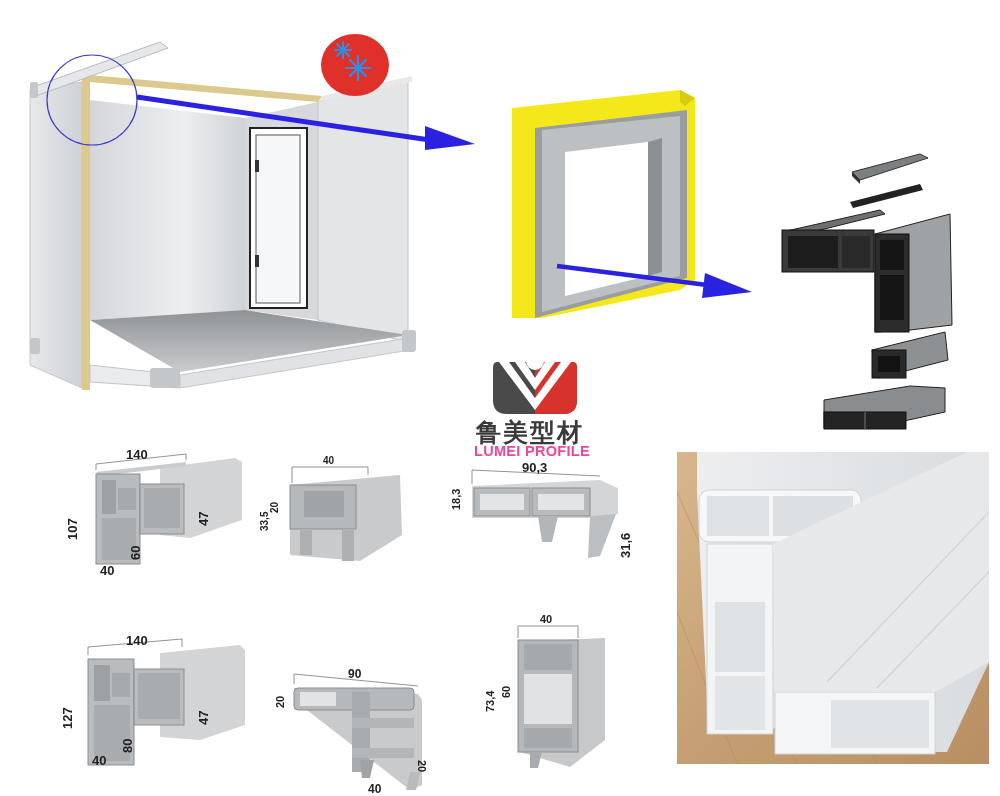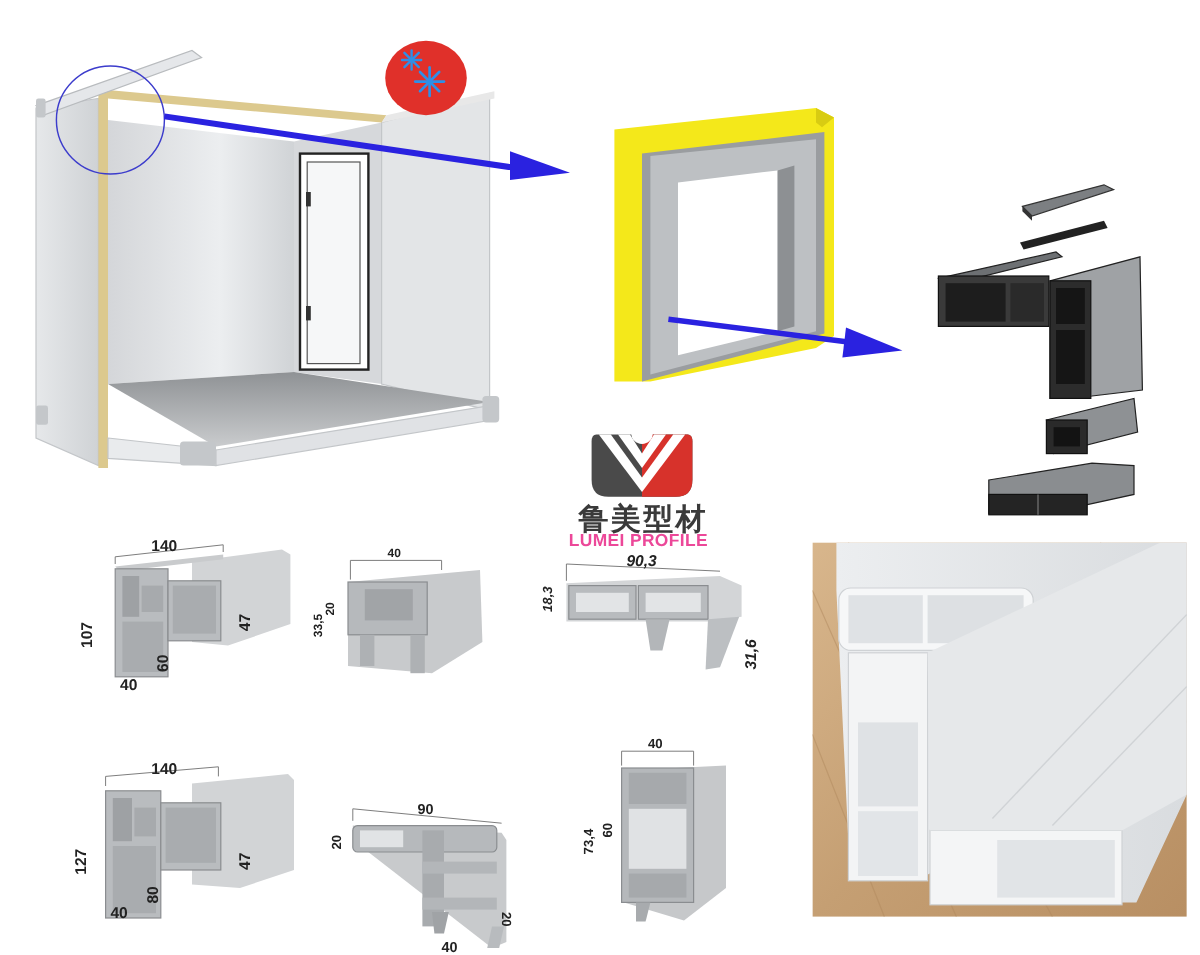--- a/index.html
+++ b/index.html
@@ -1,20 +1,20 @@
 <!DOCTYPE html>
 <html><head>
 <meta charset="utf-8">
 <style>
   html, body { margin:0; padding:0; background:#ffffff; }
   body { width:1000px; height:796px; position:relative; overflow:hidden; font-family:"Liberation Sans", sans-serif; }
   .abs { position:absolute; }
   svg { display:block; }
   .dim { font-family:"Liberation Sans", sans-serif; font-weight:bold; fill:#222; }
-  .logo-cn { position:absolute; left:476px; top:420px; width:120px; font-family:"DejaVu Sans", sans-serif; font-weight:bold; font-size:25px; letter-spacing:2px; color:#3a3a3a; line-height:26px;text-align:center; }
+  .logo-cn { position:absolute; left:476px; top:420px; width:120px; font-family:"DejaVu Sans", sans-serif; font-weight:bold; font-size:25px; letter-spacing:2px; color:#3a3a3a; line-height:26px; }
   .logo-en { position:absolute; left:474px; top:443px; width:130px; font-family:"Liberation Sans", sans-serif; font-weight:bold; font-size:14.5px; color:#ec4899; letter-spacing:0.3px; }
 </style>
 </head>
 <body>
 
 <div class="abs" style="left:0;top:20px;width:480px;height:390px;">
   <svg width="480" height="390" viewBox="0 0 480 390">
     <defs>
       <linearGradient id="wallL" x1="0" x2="1">
           <stop offset="0" stop-color="#e6e8ea"></stop>
@@ -166,21 +166,21 @@
     <rect x="54" y="46" width="40" height="26" fill="#a1a4a7"></rect>
     <rect x="50" y="84" width="12" height="26" fill="#aeb1b4"></rect>
     <rect x="92" y="84" width="12" height="32" fill="#aeb1b4"></rect>
     <polyline points="42,38 42,22 118,22 118,30" fill="none" stroke="#777" stroke-width="0.8"></polyline>
     <text class="dim" x="73" y="19" font-size="10">40</text>
     <text class="dim" x="18" y="86" font-size="10" transform="rotate(-90 18 86)">33,5</text>
     <text class="dim" x="28" y="68" font-size="10" transform="rotate(-90 28 68)">20</text>
   </svg>
 </div>
 
-<div class="abs" style="left:440px;top:458px;width:220px;height:120px;font-style:italic;">
+<div class="abs" style="left:440px;top:458px;width:220px;height:120px;">
   <svg width="220" height="120" viewBox="0 0 220 120">
     <polygon points="32,28 160,22 178,30 178,56 150,60 32,60" fill="#d3d5d7"></polygon>
     <rect x="34" y="30" width="56" height="28" fill="#b8bbbe" stroke="#8a8d90"></rect>
     <rect x="92" y="30" width="58" height="28" fill="#b8bbbe" stroke="#8a8d90"></rect>
     <rect x="40" y="36" width="44" height="16" fill="#e2e4e6"></rect>
     <rect x="98" y="36" width="46" height="16" fill="#e2e4e6"></rect>
     <polygon points="98,58 118,58 112,84 102,84" fill="#b3b6b9"></polygon>
     <polygon points="150,58 176,56 160,98 148,100" fill="#bcbfc2"></polygon>
     <polyline points="32,26 32,12 160,18" fill="none" stroke="#777" stroke-width="0.8"></polyline>
     <text class="dim" x="82" y="14" font-size="13">90,3</text>

